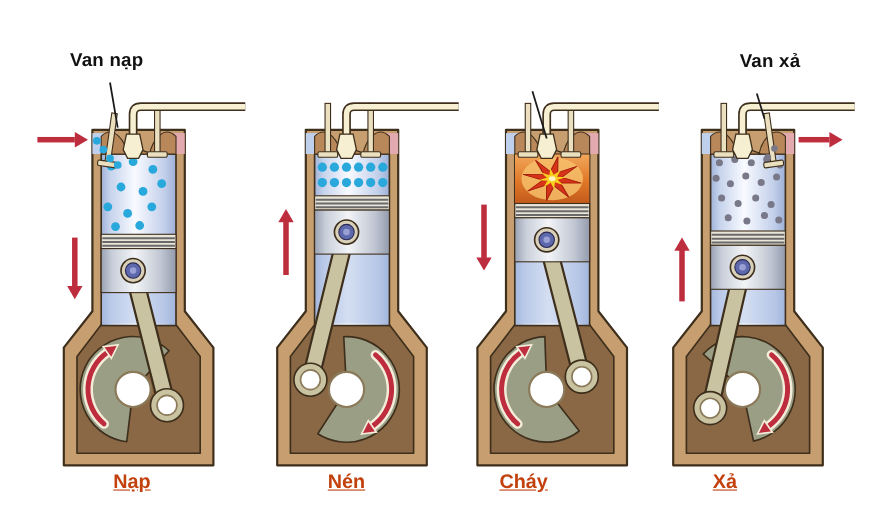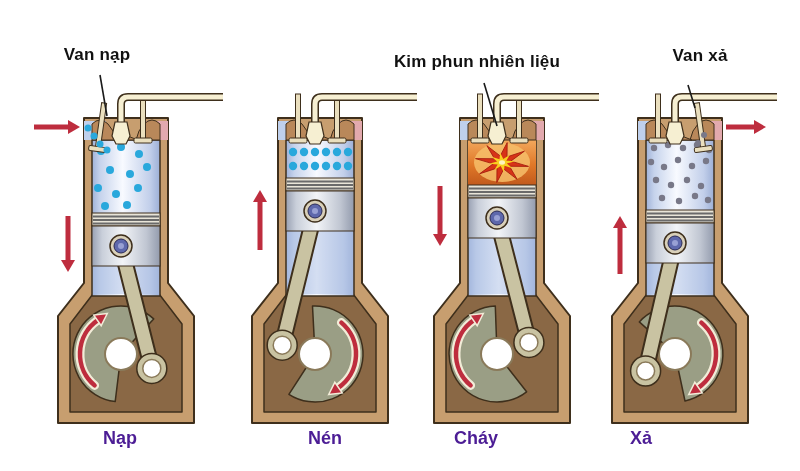--- a/index.html
+++ b/index.html
@@ -12,23 +12,23 @@
   .overlay{position:absolute;left:0;top:0;width:800px;height:471px;pointer-events:none;}
   .toplabel{
     position:absolute;transform:translateX(-50%);
     font-weight:bold;font-size:17px;color:#111;white-space:nowrap;letter-spacing:0.2px;
   }
   .tl-intake{left:97px;top:45px}
   .tl-injector{left:477px;top:52px}
   .tl-exhaust{left:700px;top:46px}
   .strokelabel{
     position:absolute;top:428px;transform:translateX(-50%);
-    font-weight:bold;font-size:18px;color:#4c1d95;white-space:nowrap;
+    font-weight:bold;font-size:18px;color:#c2410c;white-space:nowrap;text-decoration:underline;
   }
-  .sl-0{left:120px}.sl-1{left:325px}.sl-2{left:476px}.sl-3{left:641px}
+  .sl-0{left:120px}.sl-1{left:315px}.sl-2{left:476px}.sl-3{left:659px}
 </style>
 </head>
 <body>
 
 <div class="stage">
 
   <svg class="engine e0" viewBox="0 0 200 345">
       <defs>
       <linearGradient id="bg0" x1="0" y1="0" x2="1" y2="0">
         <stop offset="0" stop-color="#9FB2D8"></stop>
@@ -403,20 +403,19 @@
       </g>
     </svg>
 
   <svg class="overlay" viewBox="0 0 800 471">
     <line x1="100" y1="75" x2="107" y2="116" stroke="#1a1a1a" stroke-width="1.6"></line>
     <line x1="484" y1="83" x2="497" y2="126" stroke="#1a1a1a" stroke-width="1.6"></line>
     <line x1="688" y1="85" x2="695" y2="108" stroke="#1a1a1a" stroke-width="1.6"></line>
   </svg>
 
   <div class="toplabel tl-intake">Van nạp</div>
-  <div class="toplabel tl-injector">Kim phun nhiên liệu</div>
   <div class="toplabel tl-exhaust">Van xả</div>
 
   <div class="strokelabel sl-0">Nạp</div>
   <div class="strokelabel sl-1">Nén</div>
   <div class="strokelabel sl-2">Cháy</div>
   <div class="strokelabel sl-3">Xả</div>
 </div>
 
 </body></html>

